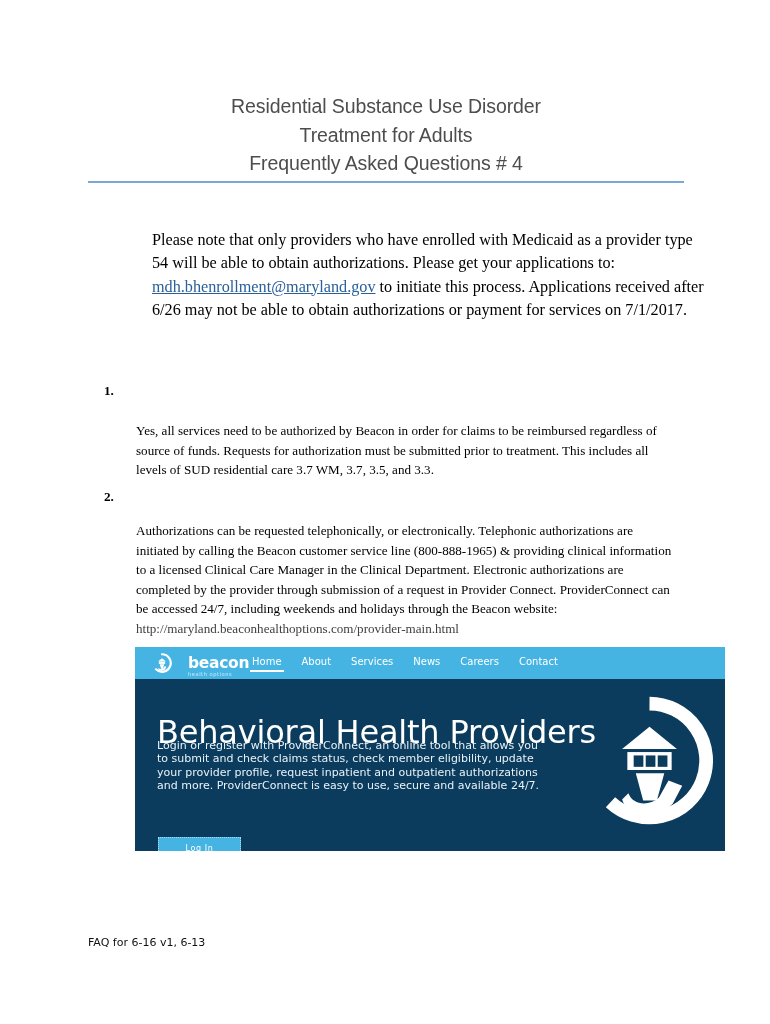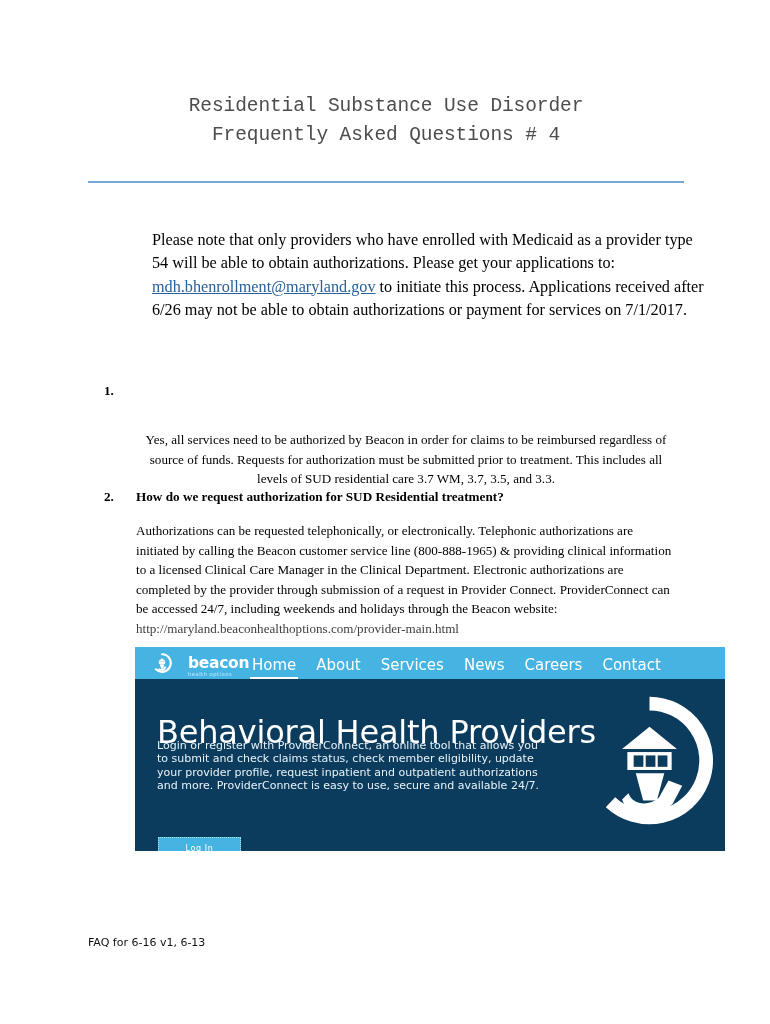--- a/index.html
+++ b/index.html
@@ -24,21 +24,21 @@
     background: #ffffff;
   }
 
   
   .doc-title {
     position: absolute;
     left: 88px;
     top: 92px;
     width: 596px;
     text-align: center;
-    font-family: Liberation Mono, monospace;
+    font-family: Liberation Sans, sans-serif;
     font-size: 19.5px;
     line-height: 28.5px;
     color: #4d4d4d;
     font-weight: 400;
     letter-spacing: -0.1px;
   }
   .doc-title .tline { display: block; white-space: nowrap; }
 
   .title-rule {
     position: absolute;
@@ -91,21 +91,21 @@
     font-size: 13.1px;
     line-height: 19.6px;
     text-align: left;
   }
   .a-text a.weblink {
     color: #404040;
     text-decoration: none;
   }
 
   #q1 { top: 382px; }
-  #a1 { top: 430px; text-align: center; }
+  #a1 { top: 421px; }
   #q2 { top: 488px; }
   #a2 { top: 521px; }
 
   
   .shot {
     position: absolute;
     left: 135px;
     top: 647px;
     width: 590px;
     height: 204px;
@@ -154,21 +154,21 @@
   .nav-items {
     position: absolute;
     left: 117px;
     top: 9px;
     display: flex;
     gap: 20px;
     align-items: flex-start;
   }
   .nav-item {
     font-family: "DejaVu Sans", sans-serif;
-    font-size: 15px;
+    font-size: 10px;
     color: #ffffff;
     position: relative;
     padding-bottom: 5px;
     white-space: nowrap;
   }
   .nav-item.active::after {
     content: "";
     position: absolute;
     left: -2px; right: -2px;
     bottom: 0;
@@ -247,39 +247,39 @@
     color: #111;
   }
 </style>
 </head>
 <body>
 
 <div class="page">
 
   <div class="doc-title">
     <span class="tline">Residential Substance Use Disorder</span>
+    <span class="tline">Treatment for Adults</span>
     <span class="tline">Frequently Asked Questions # 4</span>
   </div>
   <div class="title-rule"></div>
 
   <div class="intro">
     <span>Please note that only providers who have enrolled with Medicaid as a provider type 54 will be able to obtain authorizations.  Please get your applications to: </span><a class="maillink" href="#">mdh.bhenrollment@maryland.gov</a><span> to initiate this process. Applications received after 6/26 may not be able to obtain authorizations or payment for services on 7/1/2017.</span>
   </div>
 
   <div class="qa-block" id="q1">
     <div class="q-row">
       <span class="q-num">1.</span>
     </div>
   </div>
   <div class="a-text" id="a1">Yes, all services need to be authorized by Beacon in order for claims to be reimbursed regardless of source of funds.  Requests for authorization must be submitted prior to treatment.  This includes all levels of SUD residential care 3.7 WM, 3.7, 3.5, and 3.3.</div>
 
   <div class="qa-block" id="q2">
     <div class="q-row">
       <span class="q-num">2.</span>
-      <span class="q-text">How do we request authorization for SUD Residential treatment?</span>
     </div>
   </div>
   <div class="a-text" id="a2">
     <span>Authorizations can be requested telephonically, or electronically. Telephonic authorizations are initiated by calling the Beacon customer service line (800-888-1965) &amp; providing clinical information to a licensed Clinical Care Manager in the Clinical Department.  Electronic authorizations are completed by the provider through submission of a request in Provider Connect. ProviderConnect can be accessed 24/7, including weekends and holidays through the Beacon website: </span><a class="weblink" href="#">http://maryland.beaconhealthoptions.com/provider-main.html</a>
   </div>
 
   <div class="shot">
 
     <div class="shot-nav">
       <div class="brand">

